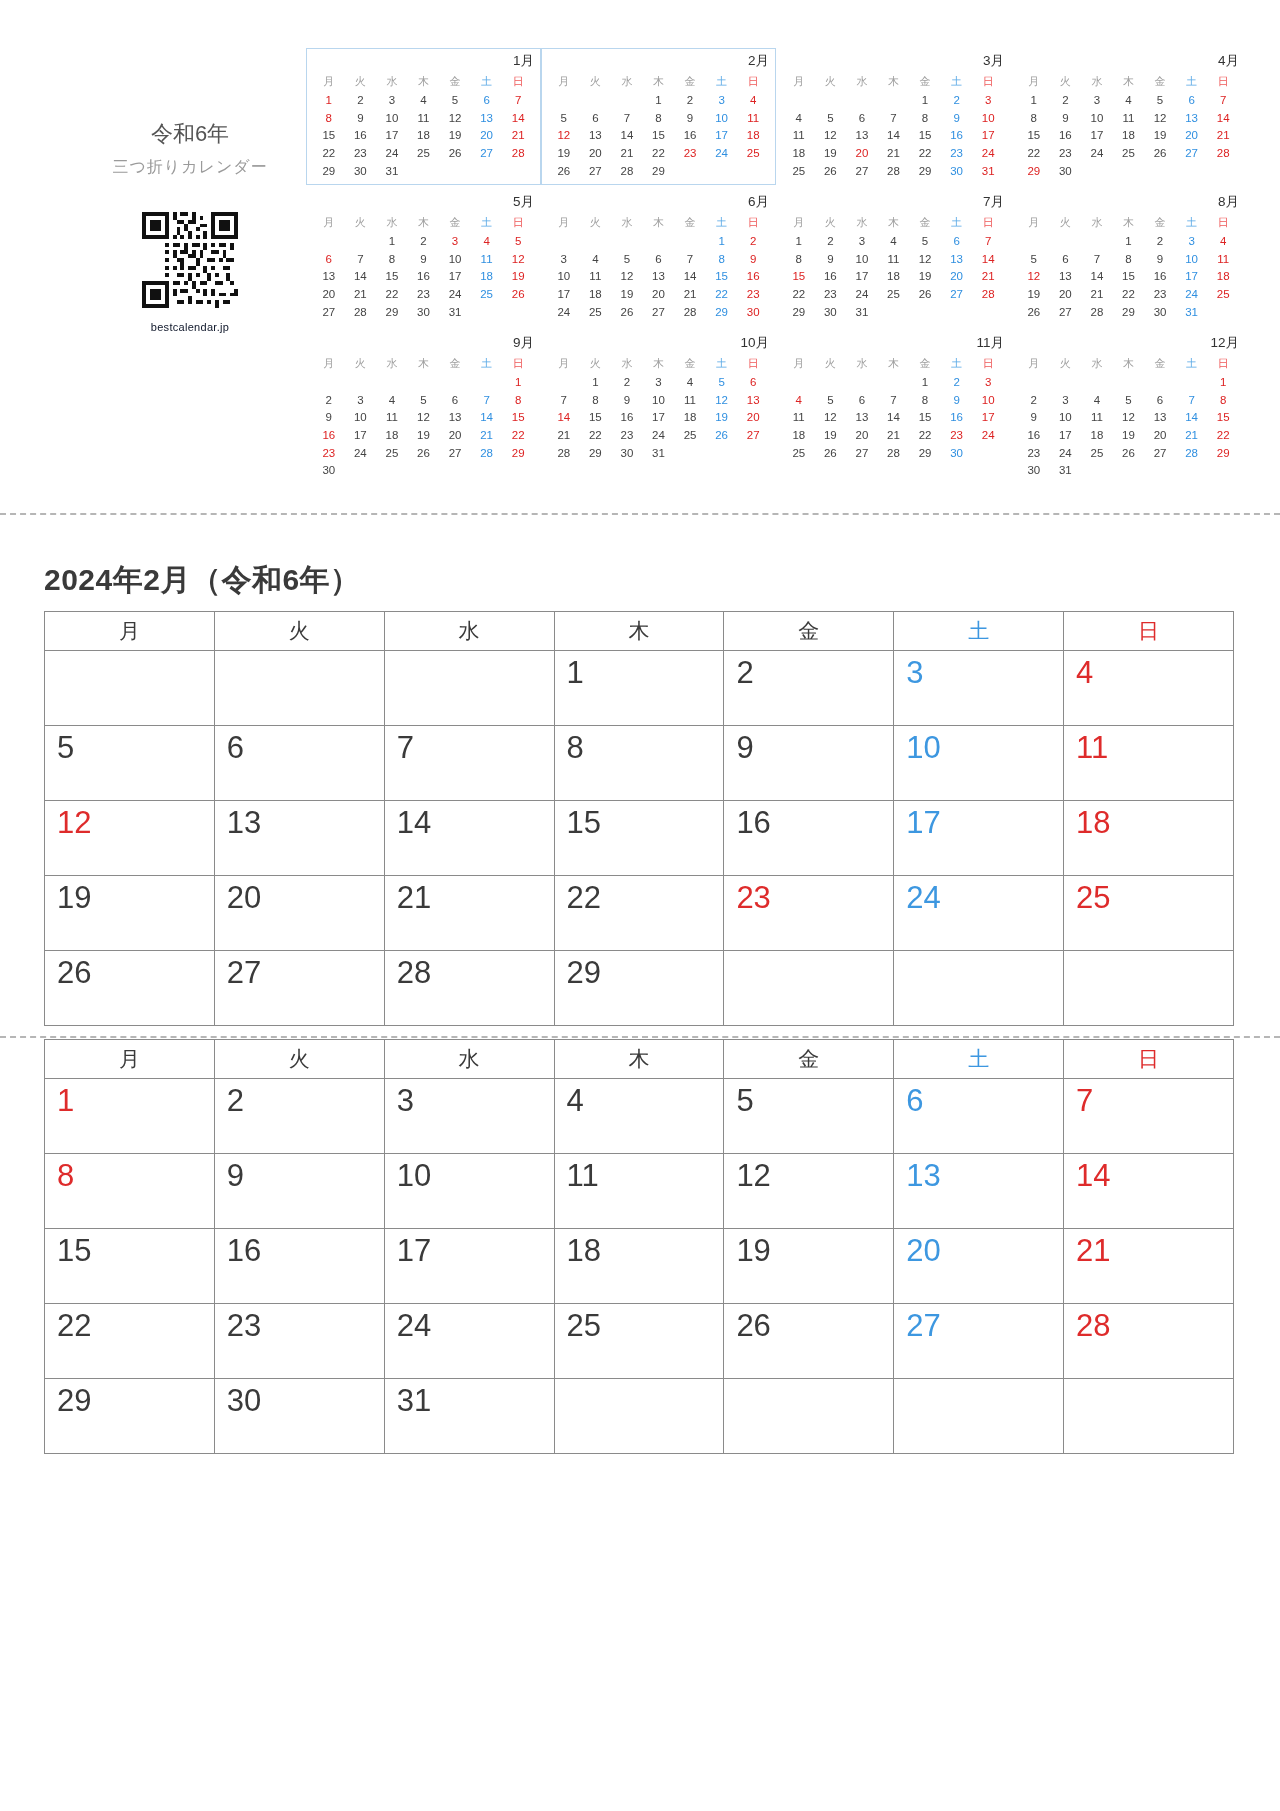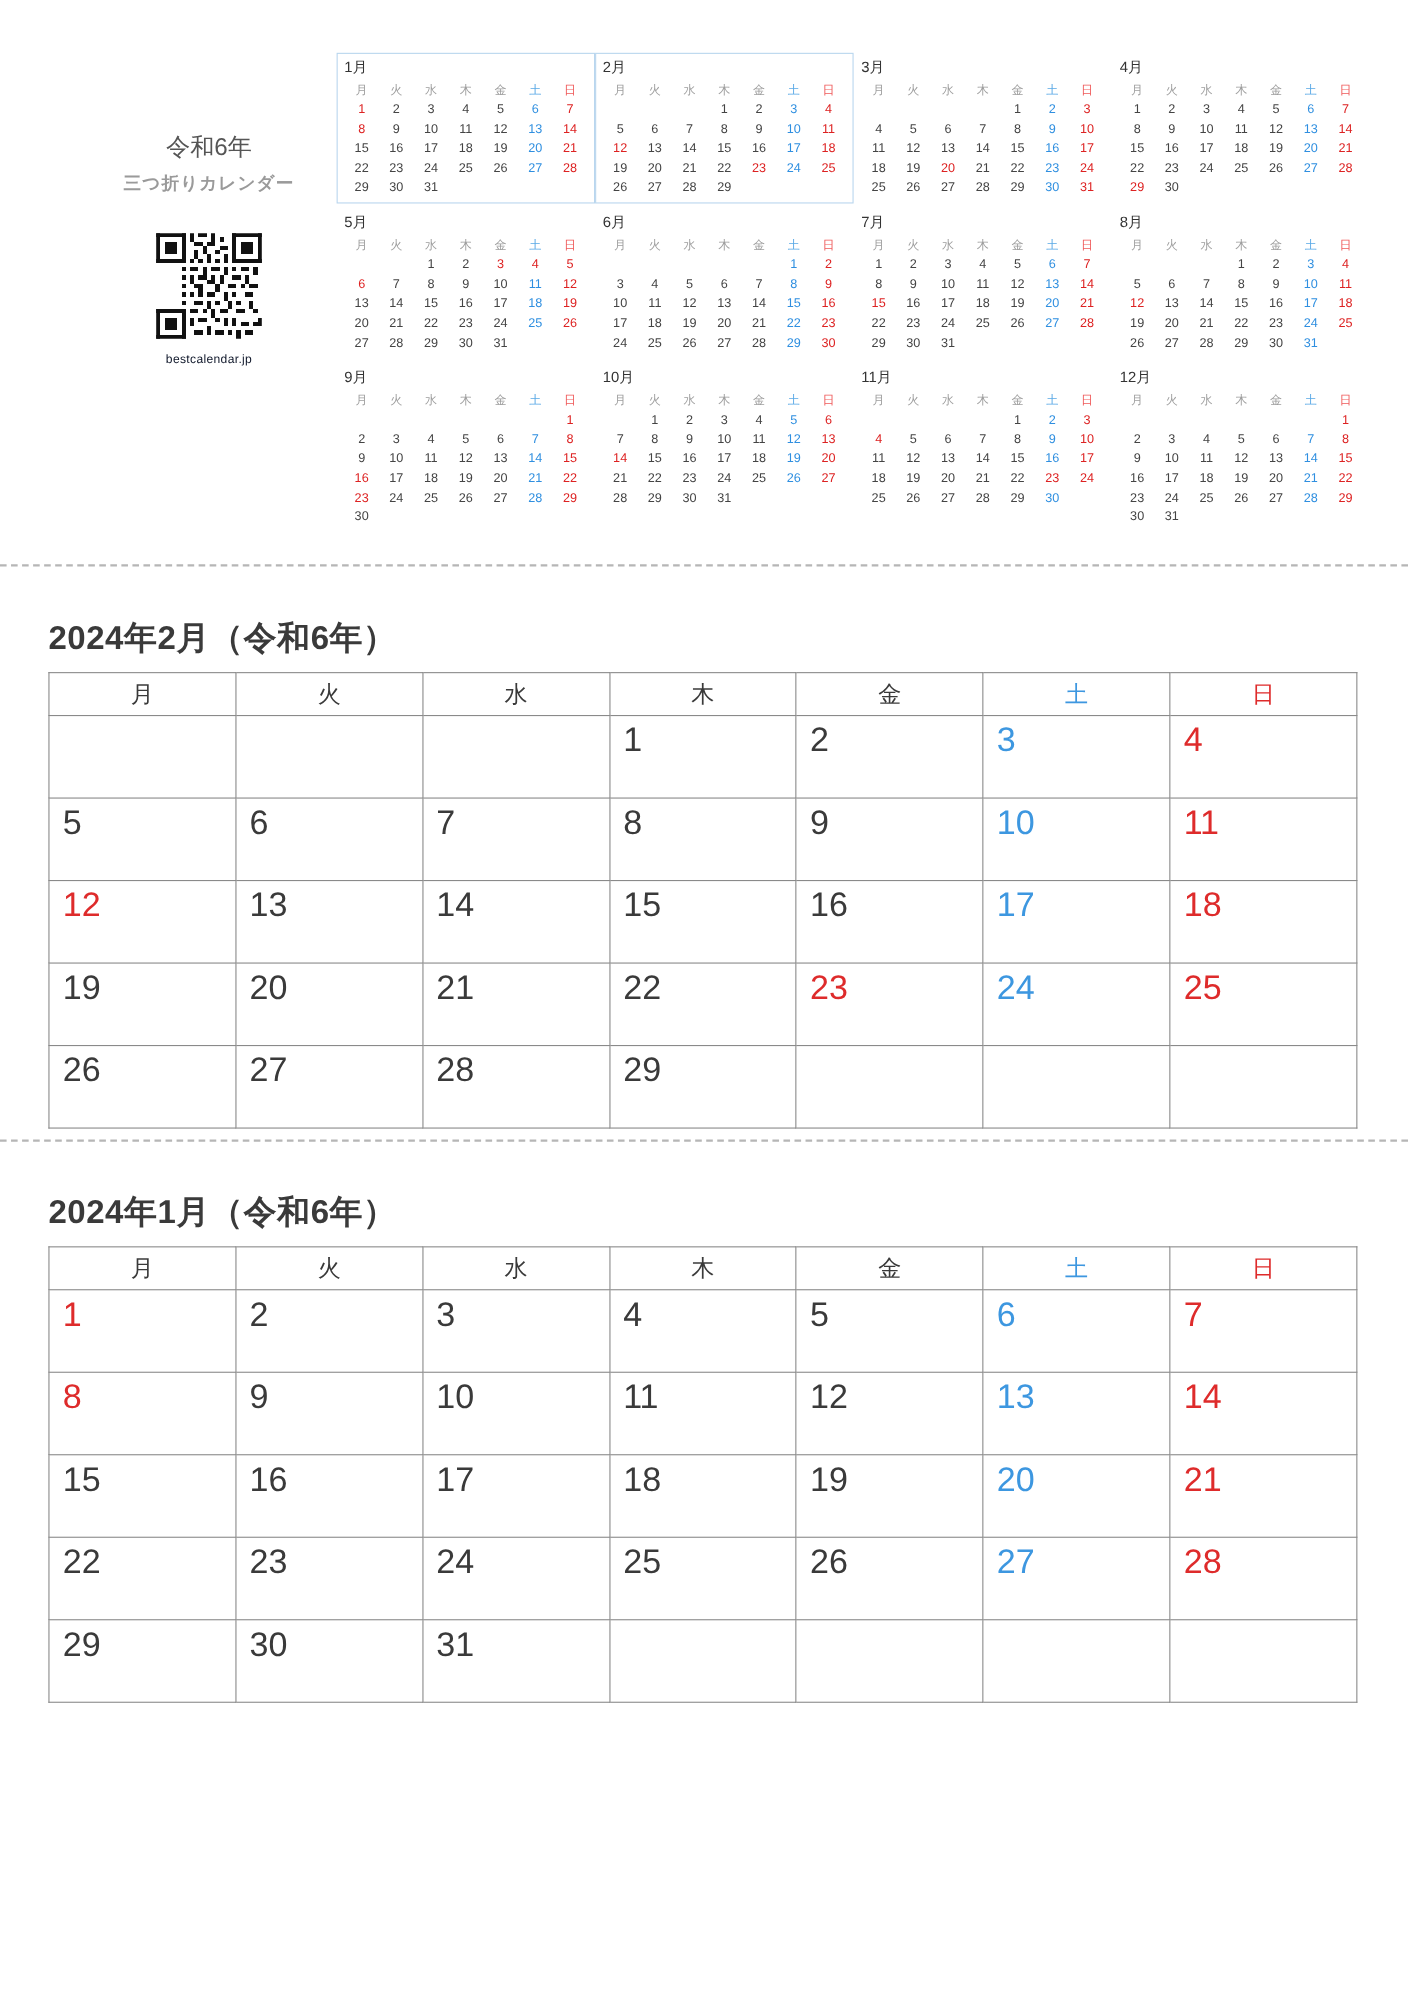--- a/index.html
+++ b/index.html
@@ -10,35 +10,35 @@
     color:#3a3a3a;
     -webkit-font-smoothing:antialiased;
   }
 
   
   #panel-overview{position:absolute;left:0;top:0;width:1280px;height:512px;}
 
   #brand-block{position:absolute;left:60px;top:105px;width:260px;text-align:center;}
   #brand-year{font-size:55px;font-weight:300;letter-spacing:1px;color:#2f2f2f;line-height:1;}
   #brand-era{font-size:22px;color:#555;margin-top:14px;font-weight:400;}
-  #brand-sub{font-size:16px;color:#9a9a9a;margin-top:8px;letter-spacing:1px;font-weight:bold;}
+  #brand-sub{font-size:16px;color:#9a9a9a;margin-top:8px;letter-spacing:1px;}
   #qr-wrap{margin-top:34px;display:flex;justify-content:center;}
   #qr-code{width:96px;height:96px;display:block;}
   #brand-site{font-size:11px;color:#0f172a;margin-top:13px;letter-spacing:.3px;}
 
   #mini-grid{
     position:absolute;left:306px;top:48px;
     width:940px;
     display:grid;grid-template-columns:repeat(4,1fr);
     grid-template-rows:repeat(3,auto);
     column-gap:0px;row-gap:4px;
   }
   .mini-month{padding:3px 6px 4px 6px;box-sizing:border-box;border:1px solid transparent;}
   .mini-month.hl{border:1px solid #b9d6ee;}
-  .mini-title{text-align:left;font-size:13.5px;color:#333;margin-bottom:3px;font-weight:400;}
+  .mini-title{text-align:right;font-size:13.5px;color:#333;margin-bottom:3px;font-weight:400;}
   table.mini{border-collapse:collapse;width:100%;table-layout:fixed;}
   table.mini th{
     font-size:11px;font-weight:400;color:#9e9e9e;padding:1px 0 3px 0;text-align:center;
   }
   table.mini th.sat{color:#5aa9e6;}
   table.mini th.sun{color:#ef5a5a;}
   table.mini td{
     font-size:11.5px;text-align:center;padding:2.2px 0;color:#444;line-height:1.15;
   }
   table.mini td.sat{color:#2f8fe0;}
@@ -1043,21 +1043,20 @@
             <td class="empty"></td>
           </tr>
         </tbody>
       </table>
     </div>
 </section>
 
 <div class="fold" id="fold-2"></div>
 
 <section class="big-panel" id="panel-jan">
-  <h2 class="big-title">2024年1月（令和6年）</h2>
   <div>
       <table class="big">
         <thead>
           <tr>
             <th>月</th>
             <th>火</th>
             <th>水</th>
             <th>木</th>
             <th>金</th>
             <th class="sat">土</th>

